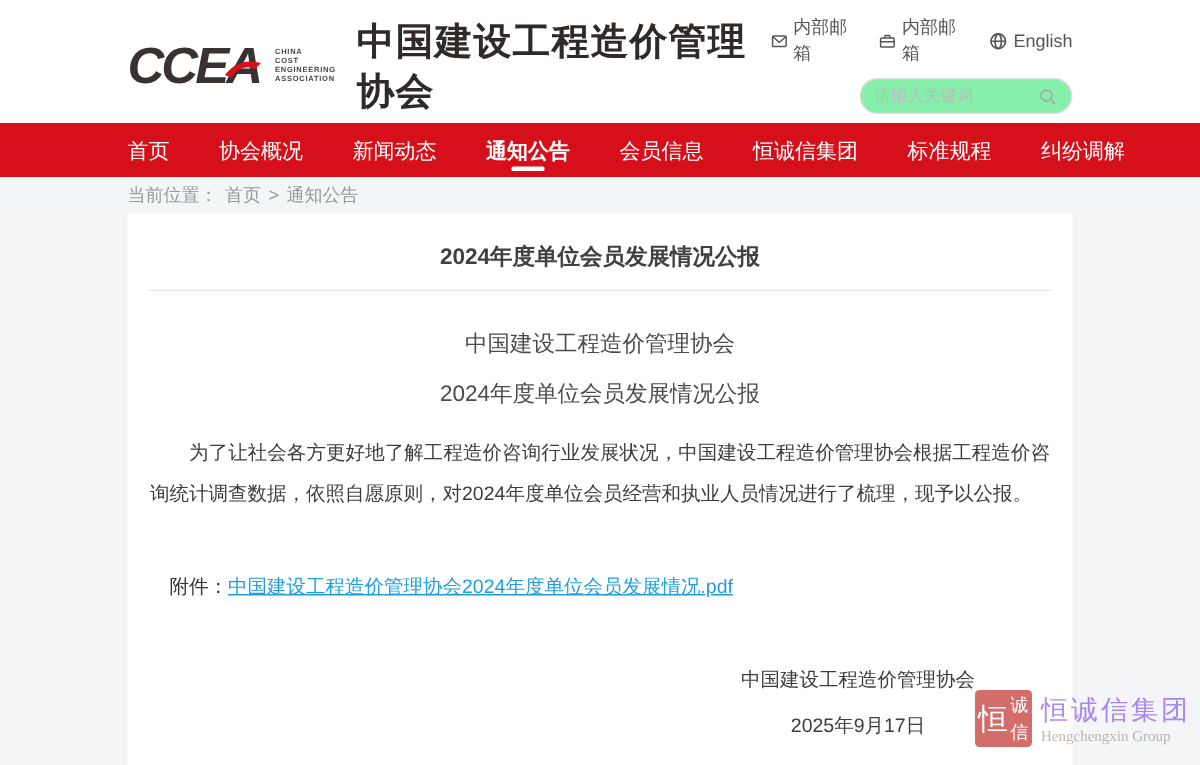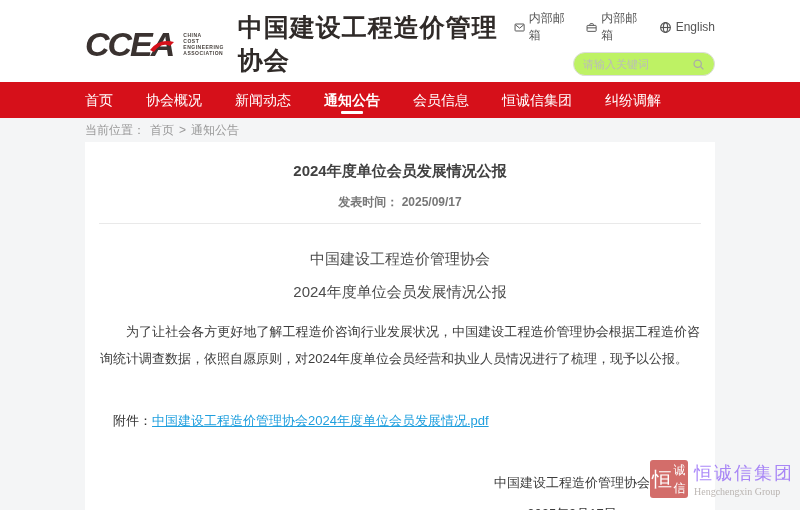--- a/index.html
+++ b/index.html
@@ -30,21 +30,21 @@
     letter-spacing:.5px; white-space:nowrap;
   }
   .brand-cn { font-size:25px; font-weight:bold; color:#2f2a28; letter-spacing:1px; margin-left:4px; }
 
   .header-right { display:flex; flex-direction:column; align-items:flex-end; justify-content:center; gap:8px; padding-top:4px; }
   .quick-links { display:flex; gap:16px; }
   .quick-link { display:flex; align-items:center; gap:4px; font-size:12px; color:#555; cursor:pointer; }
   .quick-link svg { width:13px; height:13px; stroke:#555; fill:none; stroke-width:1.4; }
   .search-box {
     width:142px; height:24px; border:1px solid #ddd; border-radius:13px;
-    display:flex; align-items:center; padding:0 9px; background:#bef264;
+    display:flex; align-items:center; padding:0 9px; background:#86efac;
   }
   .search-box input {
     border:none; outline:none; flex:1; font-size:11px; color:#666; min-width:0;
     font-family:inherit; background:transparent;
   }
   .search-box input::placeholder { color:#bbb; }
   .search-box svg { width:13px; height:13px; stroke:#aaa; fill:none; stroke-width:1.5; }
 
   
   .main-nav { background:#d6101a; height:36px; }
@@ -159,38 +159,38 @@
 </header>
 
 <nav class="main-nav">
   <div class="container">
     <div class="nav-item">首页</div>
     <div class="nav-item">协会概况</div>
     <div class="nav-item">新闻动态</div>
     <div class="nav-item active">通知公告</div>
     <div class="nav-item">会员信息</div>
     <div class="nav-item">恒诚信集团</div>
+    <div class="nav-item">标准规程</div>
     <div class="nav-item">纠纷调解</div>
   </div>
 </nav>
 
 <div class="breadcrumb-bar">
   <div class="container">
     <div class="breadcrumb">
       <span>当前位置：</span>
       <a>首页</a>
       <span>&gt;</span>
       <span>通知公告</span>
     </div>
   </div>
 </div>
 
 <main class="article-card">
   <h1 class="article-title">2024年度单位会员发展情况公报</h1>
-  <div class="article-pubdate">发表时间：  2025/09/17</div>
   <hr class="article-divider">
 
   <div class="doc-heading first">中国建设工程造价管理协会</div>
   <div class="doc-heading second">2024年度单位会员发展情况公报</div>
 
   <p class="doc-paragraph">为了让社会各方更好地了解工程造价咨询行业发展状况，中国建设工程造价管理协会根据工程造价咨询统计调查数据，依照自愿原则，对2024年度单位会员经营和执业人员情况进行了梳理，现予以公报。</p>
 
   <div class="doc-attachment">
     <span>附件：</span><a>中国建设工程造价管理协会2024年度单位会员发展情况.pdf</a>
   </div>

